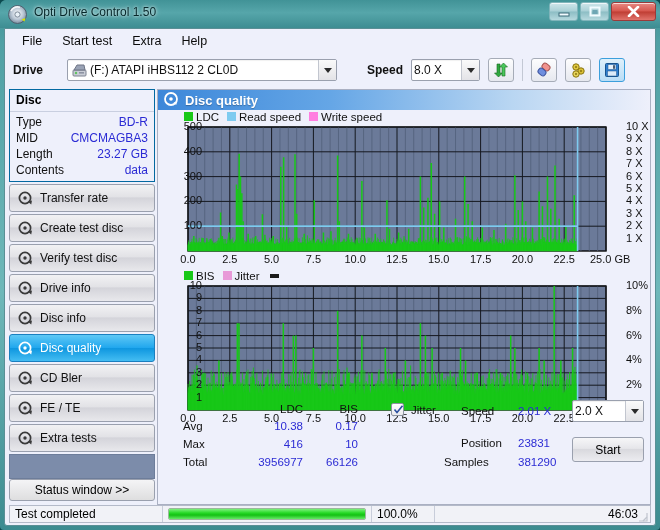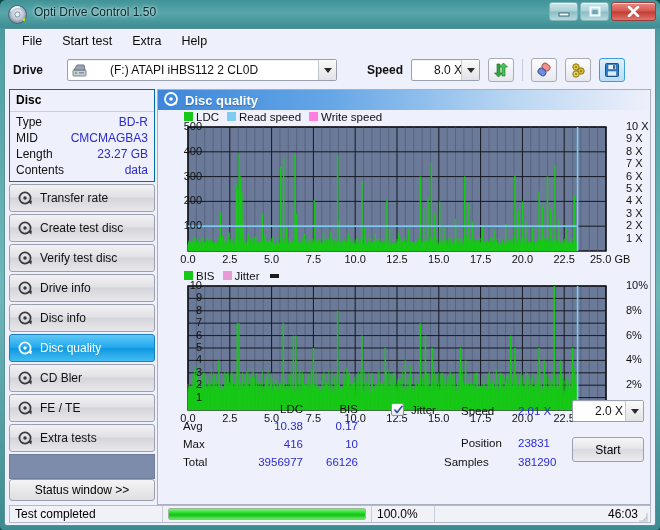--- a/index.html
+++ b/index.html
@@ -56,21 +56,21 @@
   
   #menubar { height:22px; background:#eef0fb; display:flex; align-items:flex-end; padding-left:8px; gap:2px;}
   #menubar .mi { padding:3px 9px; font-size:12.5px; color:#0b0b0b; cursor:default; }
 
   
   #toolbar { height:38px; background:#eef0fb; display:flex; align-items:center; padding:0 8px; gap:8px; position:relative; }
   .tlbl { font-weight:bold; font-size:12px; color:#111; }
   .combo {
     height:22px; border:1px solid #9aa0ae; background:#fff;
     border-radius:2px; display:flex; align-items:center; position:relative;
-    font-size:12px; color:#111; padding-left:20px;
+    font-size:12px; color:#111; padding-left:0;
     box-shadow: inset 0 1px 1px rgba(0,0,0,.06);
     cursor:pointer;
   }
   .combo .arrow {
     position:absolute; right:0; top:0; bottom:0; width:18px;
     display:flex; align-items:center; justify-content:center;
     background: linear-gradient(to bottom,#fafafa,#e3e3e7);
     border-left:1px solid #c2c6cf;
   }
   .combo .arrow i { width:0;height:0;border-left:4px solid transparent;border-right:4px solid transparent;border-top:5px solid #2b2b2b; display:block; }

